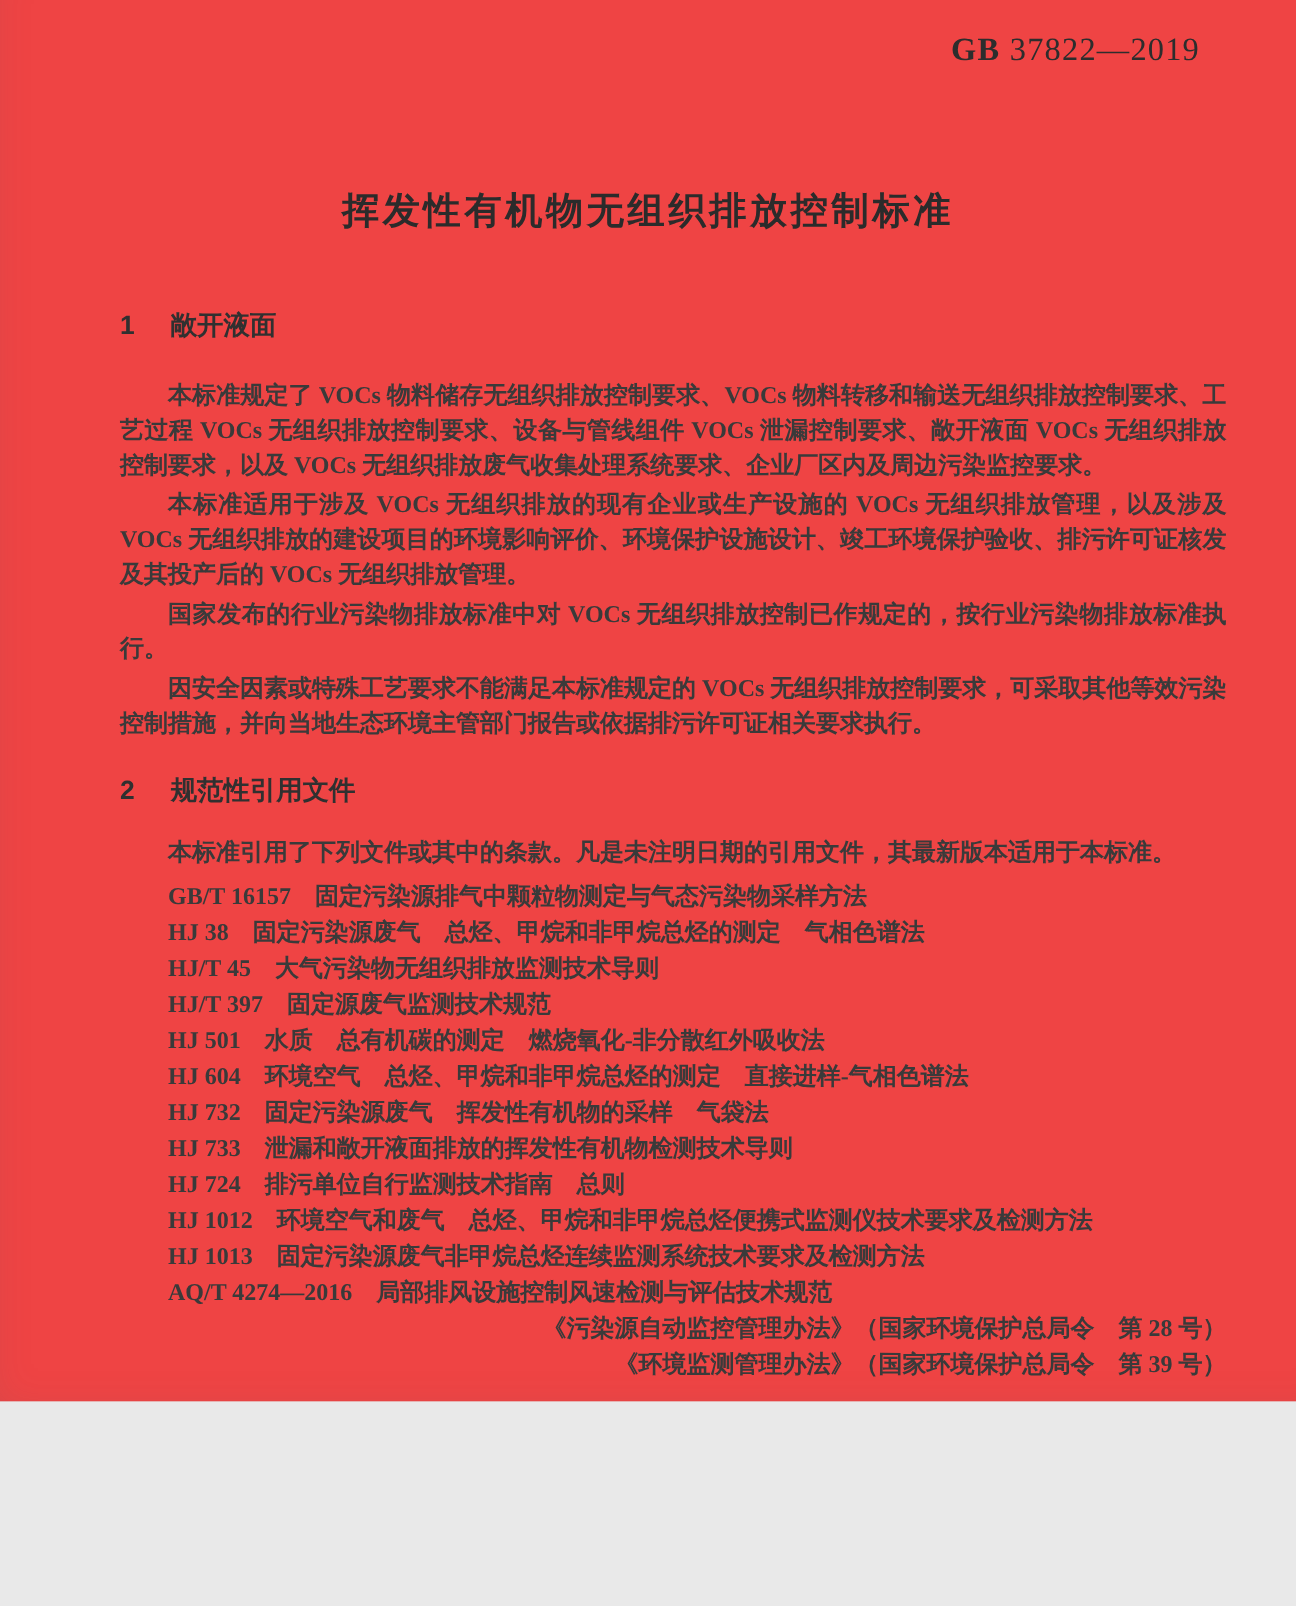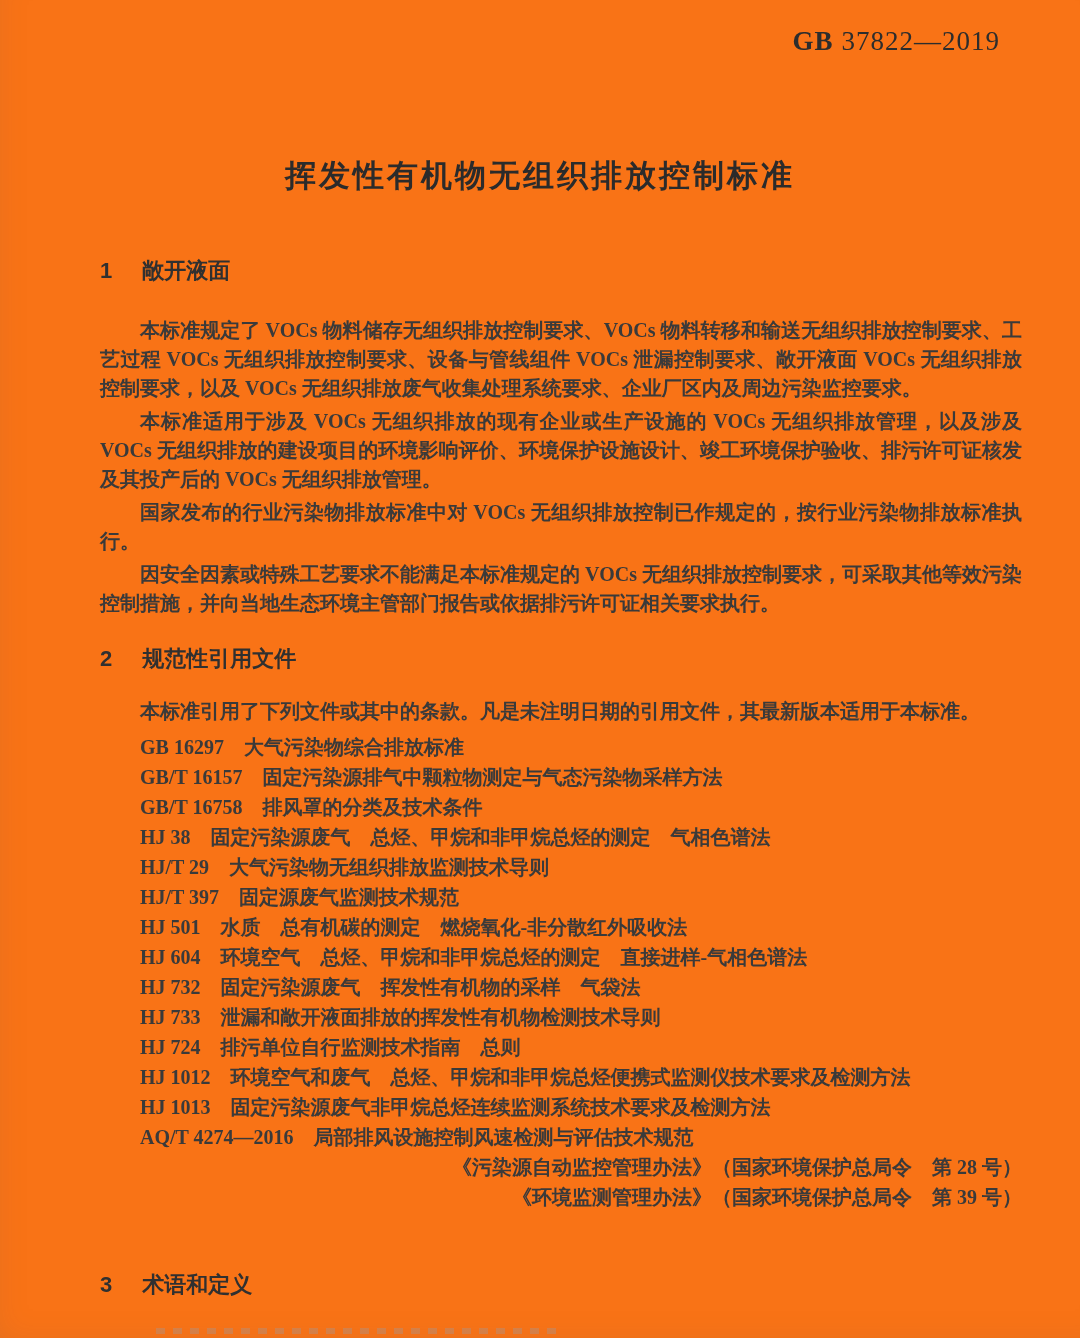--- a/index.html
+++ b/index.html
@@ -1,20 +1,20 @@
 <!DOCTYPE html>
 <html><head>
 <meta charset="utf-8">
 <style>
   html,body{margin:0;padding:0;background:#e9e9e9;}
   .page{
     position:relative;
-    width:1080px;height:1338px;
+    width:1080px;height:1168px;
     margin:0 auto;
-    background:#f97316;
+    background:#ef4444;
     font-family:"Liberation Serif",serif;
     color:#353535;
     overflow:hidden;
     box-shadow:inset 14px -14px 40px -30px rgba(90,90,100,0.25);
   }
   .doc-number{
     position:absolute;top:26px;right:80px;
     font-size:27px;letter-spacing:1px;color:#2d2d2d;
   }
   .doc-number .gb{font-weight:bold;margin-right:8px;}
@@ -72,25 +72,23 @@
     <p class="para">因安全因素或特殊工艺要求不能满足本标准规定的 VOCs 无组织排放控制要求，可采取其他等效污染控制措施，并向当地生态环境主管部门报告或依据排污许可证相关要求执行。</p>
   </div>
 
   <div class="content sec-heading" style="position:absolute;top:644px;">
     <span class="sec-num">2</span>
     <span>规范性引用文件</span>
   </div>
 
   <div class="content" style="position:absolute;top:697px;">
     <p class="para ref-intro">本标准引用了下列文件或其中的条款。凡是未注明日期的引用文件，其最新版本适用于本标准。</p>
-    <div class="ref-item">GB 16297　大气污染物综合排放标准</div>
     <div class="ref-item">GB/T 16157　固定污染源排气中颗粒物测定与气态污染物采样方法</div>
-    <div class="ref-item">GB/T 16758　排风罩的分类及技术条件</div>
     <div class="ref-item">HJ 38　固定污染源废气　总烃、甲烷和非甲烷总烃的测定　气相色谱法</div>
-    <div class="ref-item">HJ/T 29　大气污染物无组织排放监测技术导则</div>
+    <div class="ref-item">HJ/T 45　大气污染物无组织排放监测技术导则</div>
     <div class="ref-item">HJ/T 397　固定源废气监测技术规范</div>
     <div class="ref-item">HJ 501　水质　总有机碳的测定　燃烧氧化-非分散红外吸收法</div>
     <div class="ref-item">HJ 604　环境空气　总烃、甲烷和非甲烷总烃的测定　直接进样-气相色谱法</div>
     <div class="ref-item">HJ 732　固定污染源废气　挥发性有机物的采样　气袋法</div>
     <div class="ref-item">HJ 733　泄漏和敞开液面排放的挥发性有机物检测技术导则</div>
     <div class="ref-item">HJ 724　排污单位自行监测技术指南　总则</div>
     <div class="ref-item">HJ 1012　环境空气和废气　总烃、甲烷和非甲烷总烃便携式监测仪技术要求及检测方法</div>
     <div class="ref-item">HJ 1013　固定污染源废气非甲烷总烃连续监测系统技术要求及检测方法</div>
     <div class="ref-item">AQ/T 4274—2016　局部排风设施控制风速检测与评估技术规范</div>
     <div class="ref-item book">《污染源自动监控管理办法》（国家环境保护总局令　第 28 号）</div>

